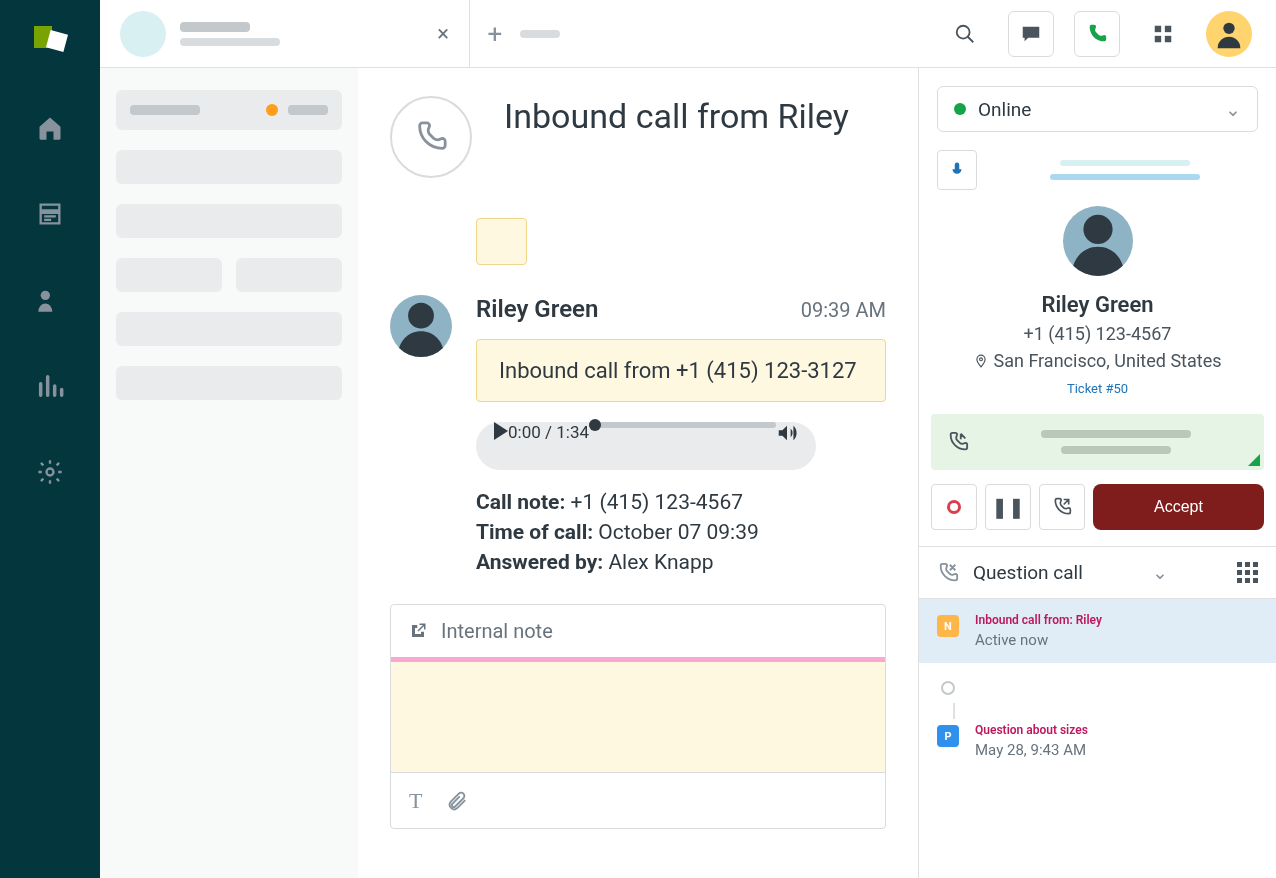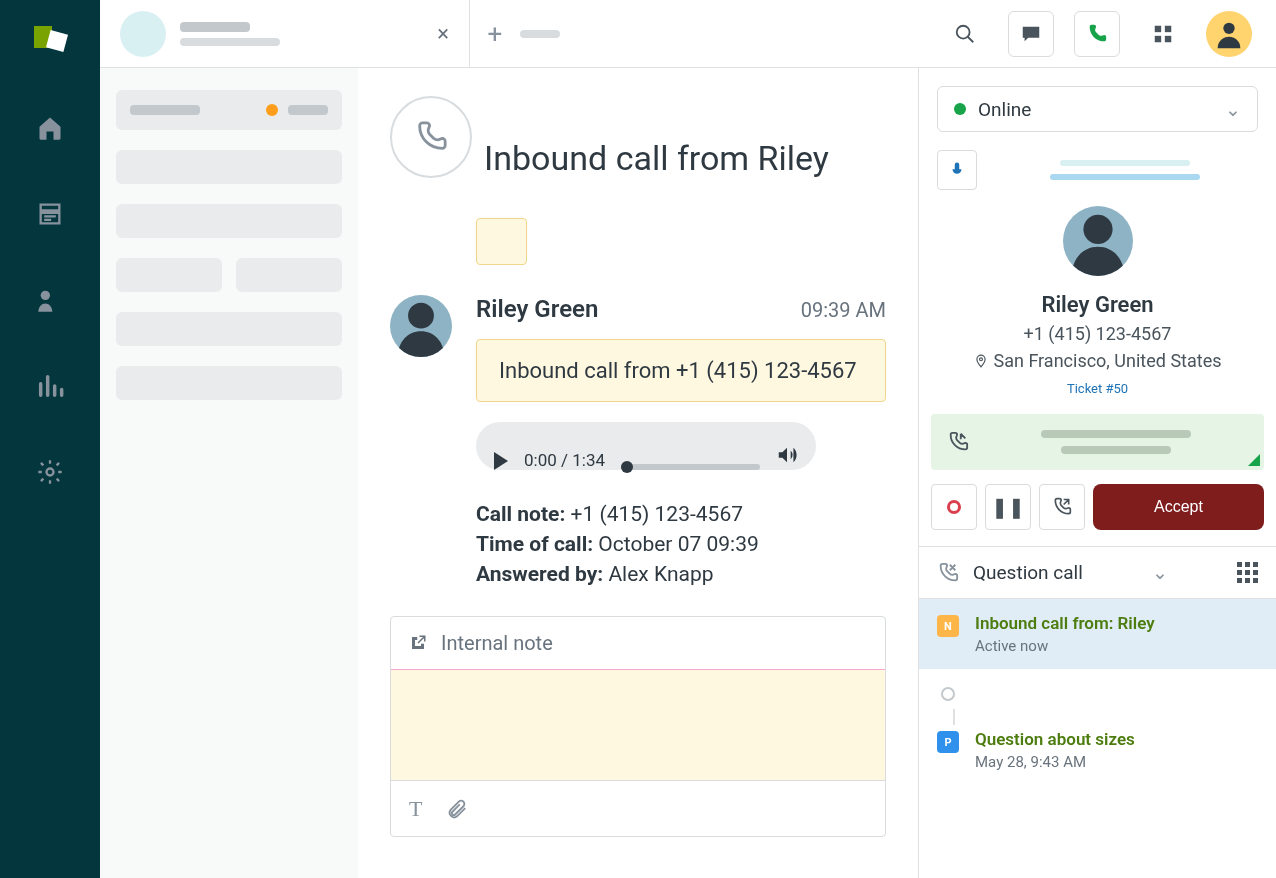--- a/index.html
+++ b/index.html
@@ -26,43 +26,43 @@
 .ta-btn svg{width:22px;height:22px}
 .user-avatar{width:46px;height:46px;border-radius:50%;background:#ffd36e;display:flex;align-items:center;justify-content:center;overflow:hidden}
 .user-avatar svg{width:34px;height:34px}
 .content{flex:1;display:flex;overflow:hidden}
 .tickets-col{width:258px;background:#f8f9f9;padding:22px 16px;display:flex;flex-direction:column;gap:20px}
 .ticket-pill{background:#e9ebed;border-radius:6px;height:40px;display:flex;align-items:center;gap:10px;padding:0 14px}
 .dot{width:12px;height:12px;border-radius:50%;background:#ff9e1b}
 .skel-line{background:#e9ebed;height:34px;border-radius:6px}
 .skel-row{display:flex;gap:14px}
 .convo{flex:1;padding:28px 32px 0;display:flex;flex-direction:column;overflow:hidden;min-width:0}
-.convo-header{display:flex;align-items:flex-end;gap:12px;margin-bottom:40px}
+.convo-header{display:flex;align-items:flex-start;gap:32px;margin-bottom:40px}
 .phone-circle{width:82px;height:82px;border:2px solid #d8dcde;border-radius:50%;display:flex;align-items:center;justify-content:center}
 .phone-circle svg{width:34px;height:34px;stroke:#87929d;fill:none;stroke-width:2}
 .convo-title{font-size:34px;color:#2f3941}
 .msg-body{display:flex;gap:24px}
 .msg-avatar{width:62px;height:62px;border-radius:50%;background:#8db3c4;overflow:hidden;flex-shrink:0}
 .msg-avatar svg{width:100%;height:100%}
 .msg-content{flex:1}
 .msg-top{display:flex;justify-content:space-between;align-items:baseline;margin-bottom:16px}
 .msg-name{font-size:24px;font-weight:600;color:#2f3941}
 .msg-time{font-size:20px;color:#68737d}
 .call-card{background:#fff8e1;border:1px solid #f0d68a;border-radius:4px;padding:18px 22px;font-size:22px;color:#2f3941;margin-bottom:20px}
-.audio{background:#e9ebed;border-radius:28px;height:48px;width:340px;display:flex;align-items:flex-end;gap:16px;padding:0 18px;margin-bottom:32px}
+.audio{background:#e9ebed;border-radius:28px;height:48px;width:340px;display:flex;align-items:flex-start;gap:0;padding:0 18px;margin-bottom:20px}
 .play-icon{width:0;height:0;border-left:14px solid #2f3941;border-top:9px solid transparent;border-bottom:9px solid transparent}
 .audio-time{font-size:17px;color:#2f3941}
 .audio-track{flex:1;height:6px;background:#c2c8cc;border-radius:3px;position:relative}
 .audio-track::before{content:"";position:absolute;left:0;top:-3px;width:12px;height:12px;background:#2f3941;border-radius:50%}
 .vol-icon svg{width:22px;height:22px;fill:#2f3941}
 .details-title{font-size:22px;font-weight:700;text-decoration:underline;margin-bottom:10px}
 .detail-row{font-size:21px;margin-bottom:6px}
 .detail-label{font-weight:700}
 .composer{margin-top:24px;border:1px solid #d8dcde;border-radius:4px}
-.composer-tab{padding:14px 18px;border-bottom:1px solid #f9a8d4;display:flex;align-items:center;gap:14px;color:#68737d;font-size:20px}
+.composer-tab{padding:14px 18px;border-bottom:5px solid #f9a8d4;display:flex;align-items:center;gap:14px;color:#68737d;font-size:20px}
 .composer-tab svg{width:18px;height:18px;stroke:#68737d;fill:none;stroke-width:2}
 .composer-body{height:110px;background:#fff8e1}
 .composer-toolbar{height:56px;border-top:1px solid #d8dcde;display:flex;align-items:center;gap:24px;padding:0 18px;color:#87929d}
 .composer-toolbar svg{width:22px;height:22px;stroke:#87929d;fill:none;stroke-width:2}
 .call-panel{width:358px;border-left:1px solid #e0e0e0;display:flex;flex-direction:column;overflow:hidden}
 .status-sel{margin:18px;border:1px solid #d8dcde;border-radius:6px;height:46px;display:flex;align-items:center;gap:12px;padding:0 16px;font-size:19px;cursor:pointer}
 .status-dot{width:12px;height:12px;border-radius:50%;background:#16a34a}
 .chev{margin-left:auto;color:#87929d}
 .mic-row{padding:0 18px 16px;display:flex;align-items:center;gap:14px}
 .mic-btn{width:40px;height:40px;border:1px solid #d8dcde;border-radius:4px;display:flex;align-items:center;justify-content:center;cursor:pointer}
@@ -95,21 +95,21 @@
 .dialpad{margin-left:auto;display:grid;grid-template-columns:repeat(3,5px);grid-gap:3px}
 .dialpad span{width:5px;height:5px;background:#49545c}
 .timeline{flex:1;overflow:auto;border-top:1px solid #e0e0e0}
 .tl-item{padding:14px 18px;display:flex;gap:16px;position:relative}
 .tl-item.active{background:#e0ecf6}
 .tl-badge{width:22px;height:22px;border-radius:4px;display:flex;align-items:center;justify-content:center;font-size:11px;font-weight:700;color:#fff;flex-shrink:0;margin-top:2px}
 .tl-badge.new{background:#ffb648}
 .tl-badge.pending{background:#3091ec}
 .tl-dot{width:14px;height:14px;border:2px solid #c2c8cc;border-radius:50%;flex-shrink:0;margin-top:4px;margin-left:4px;background:#fff}
 .tl-body{flex:1}
-.tl-title{font-size:17px;font-weight:600;color:#4d7c0f;margin-bottom:4px}
+.tl-title{font-size:12px;font-weight:600;color:#be185d;margin-bottom:4px}
 .tl-sub{font-size:15px;color:#68737d}
 .tl-line{position:absolute;left:34px;top:40px;bottom:-10px;width:2px;background:#e0e0e0}
 </style>
 </head>
 <body>
 
 <div class="app">
   <div class="nav-rail">
     <div class="nav-logo"></div>
     <div class="nav-item">
@@ -221,21 +221,21 @@
         <div class="msg-body">
           <div class="msg-avatar"><svg viewBox="0 0 24 24">
                 <circle cx="12" cy="8" r="5" fill="#2f3941"></circle>
                 <path d="M3 24c0-6 4-10 9-10s9 4 9 10" fill="#2f3941"></path>
               </svg></div>
           <div class="msg-content">
             <div class="msg-top">
               <div class="msg-name">Riley Green</div>
               <div class="msg-time">09:39 AM</div>
             </div>
-            <div class="call-card">Inbound call from +1 (415) 123-4567</div>
+            <div class="call-card">Inbound call from +1 (415) 123-3127</div>
             <div class="audio">
               <div class="play-icon"></div>
               <div class="audio-time">0:00 / 1:34</div>
               <div class="audio-track"></div>
               <div class="vol-icon"><svg viewBox="0 0 24 24">
                     <path d="M3 9v6h4l5 5V4L7 9H3zM16 7a7 7 0 010 10M19 4a11 11 0 010 16"></path>
                   </svg></div>
             </div>
             <div class="detail-row"><span class="detail-label">Call note:</span><span> +1 (415) 123-4567</span></div>
             <div class="detail-row"><span class="detail-label">Time of call:</span><span> October 07 09:39</span></div>

